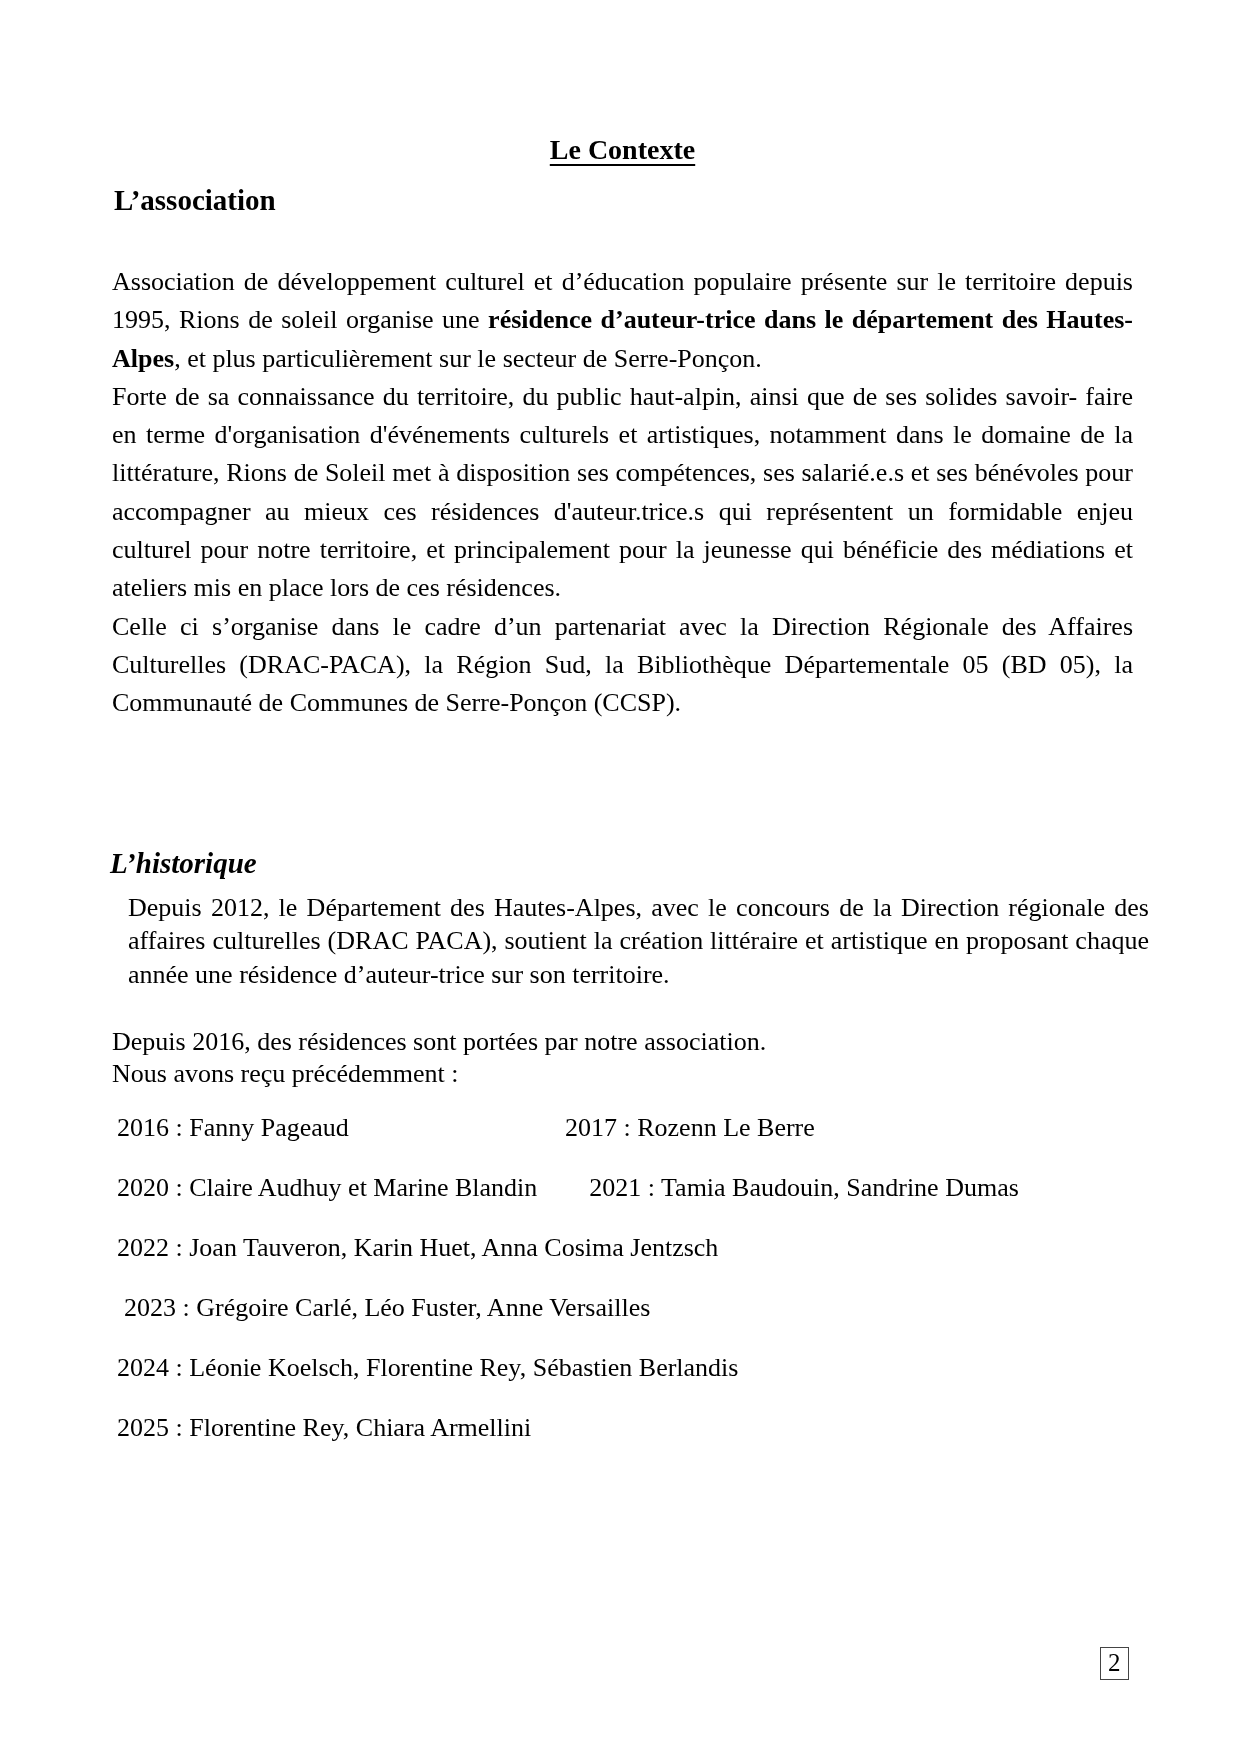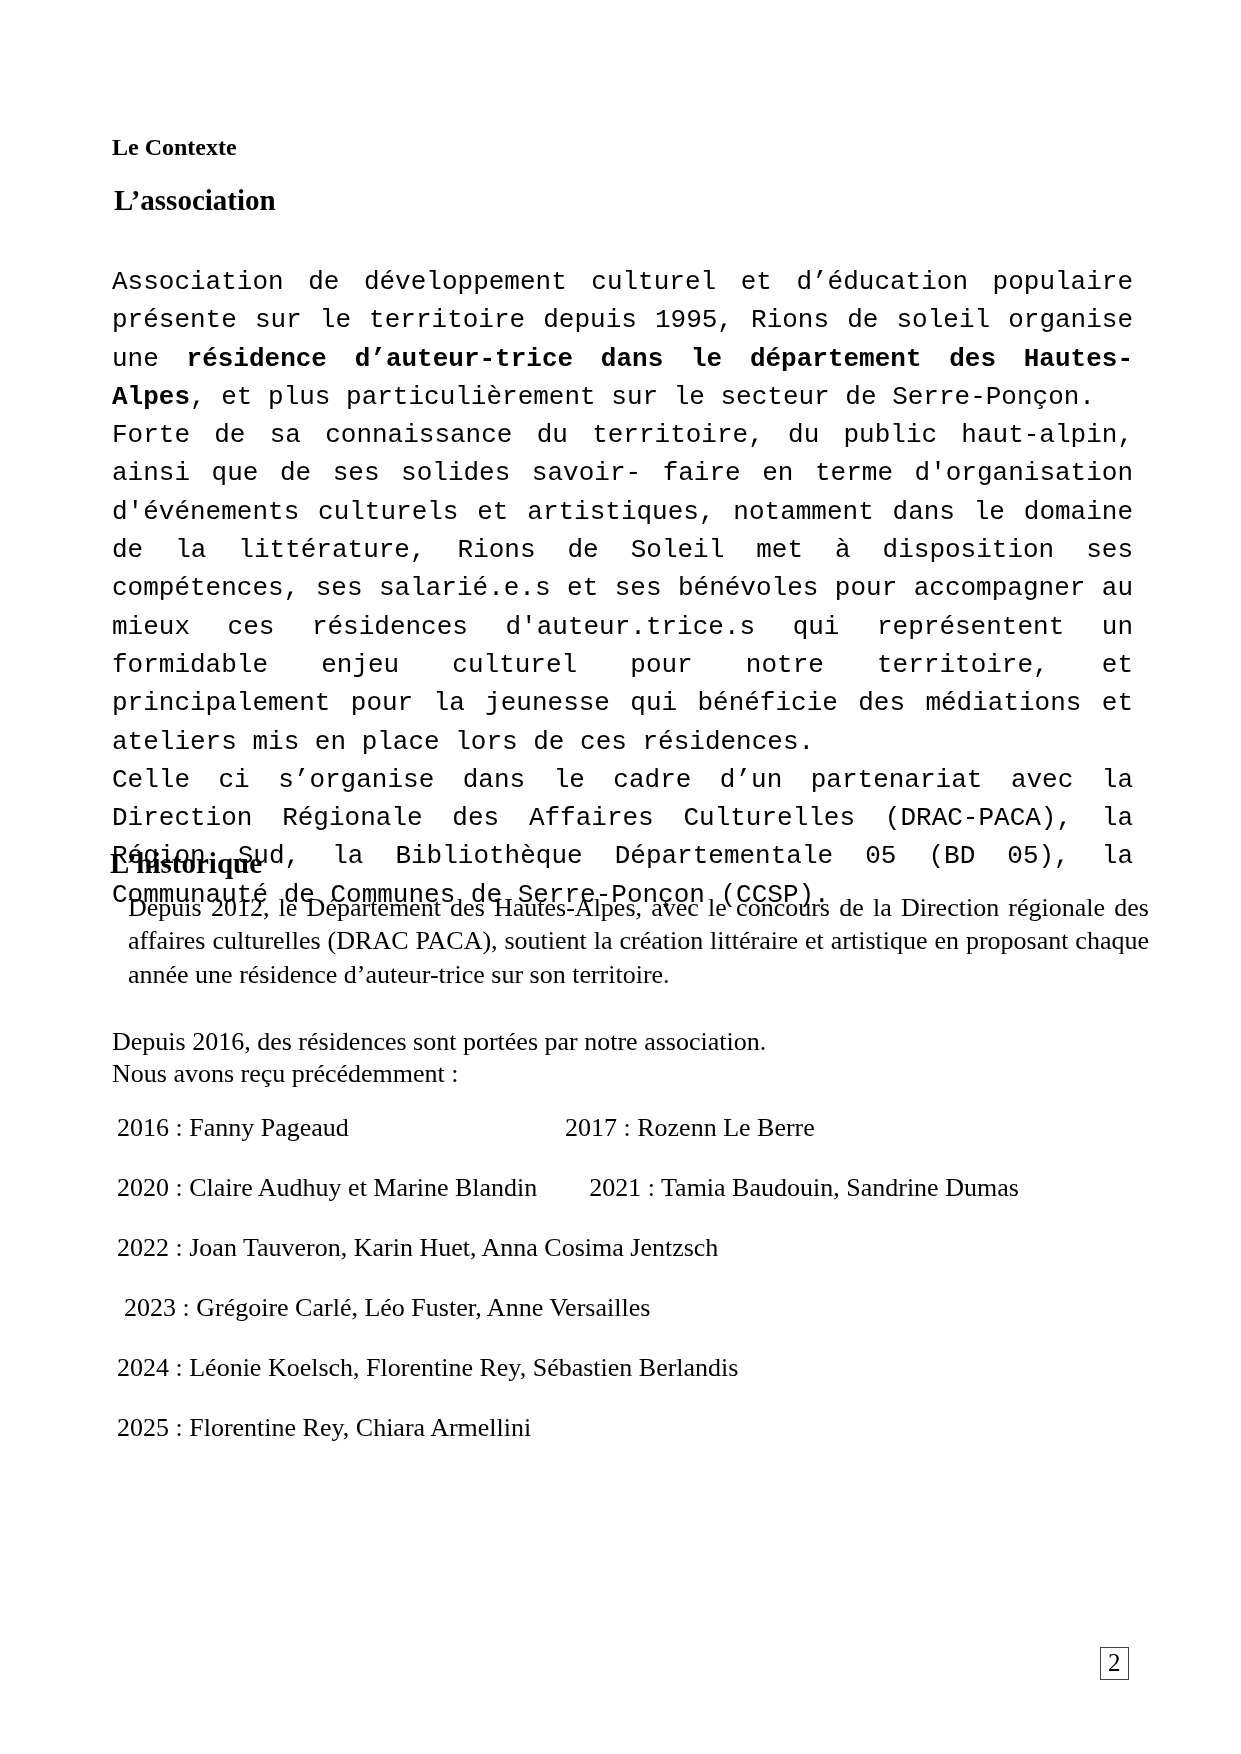--- a/index.html
+++ b/index.html
@@ -6,39 +6,39 @@
   .page{
     position:relative;
     width:1241px;height:1754px;
     background:#ffffff;
     font-family:"Liberation Serif", serif;
     color:#000;
     overflow:hidden;
   }
   .doc-title{
     position:absolute;left:112px;top:134px;width:1021px;
-    text-align:left;
-    font-size:24px;font-weight:bold;
+    text-align:center;
+    font-size:28px;font-weight:bold;
+    text-decoration:underline;
     text-decoration-thickness:2px;
     text-underline-offset:5px;
   }
   .h-association{
     position:absolute;left:98px;top:184px;
     font-size:29px;font-weight:bold;margin-left:16px;
   }
   .body-block{
     position:absolute;left:112px;top:263px;width:1021px;
     font-size:26px;line-height:38.3px;
     text-align:justify;
-    font-family:Liberation Mono, monospace;
   }
   .body-block p{margin:0;}
   .h-historique{
     position:absolute;left:110px;top:847px;
-    font-size:29px;font-weight:bold;
+    font-size:29px;font-weight:bold;font-style:italic;
   }
   .hist-par{
     position:absolute;left:112px;top:891px;width:1021px;
     font-size:26px;line-height:33.4px;
     text-align:justify;
     margin-left:16px;
   }
   .line-2016{
     position:absolute;left:112px;top:1025px;width:1021px;
     font-size:26px;line-height:33px;font-family:Liberation Serif, serif;

